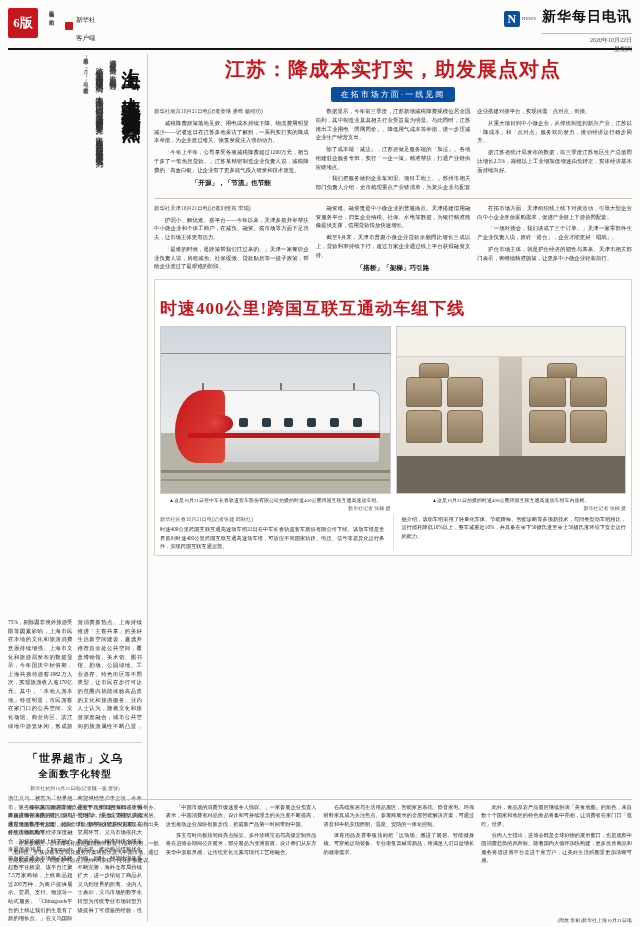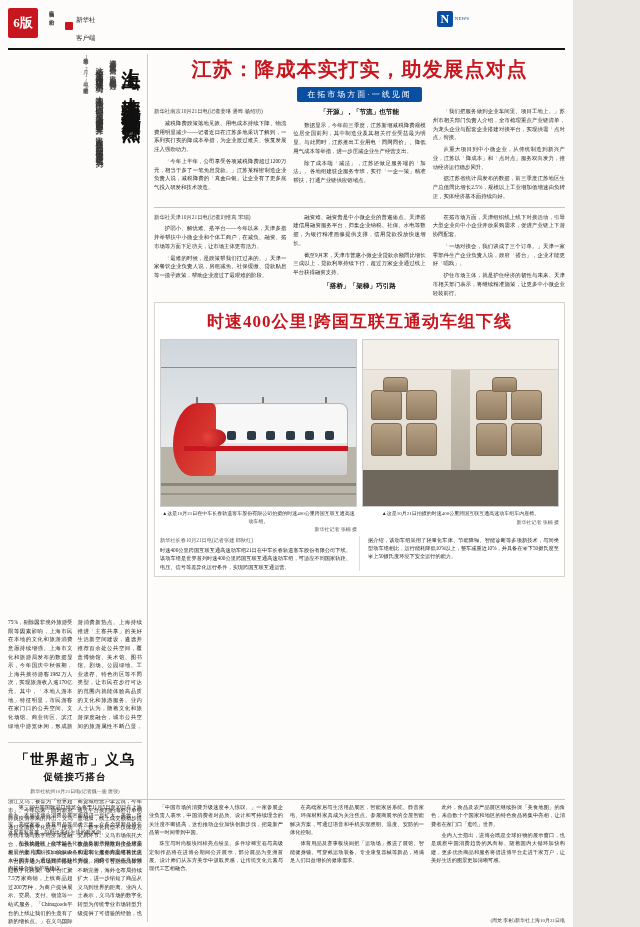--- a/index.html
+++ b/index.html
@@ -6,21 +6,21 @@
   html, body { margin:0; padding:0; }
   body {
     width:640px; height:927px;
     background:#e9e6e1;
     font-family:"Liberation Serif", serif;
     color:#1a1a1a;
     overflow:hidden;
   }
   .page {
     position:relative;
-    width:573px; height:927px;
+    width:640px; height:927px;
     background:#fdfcfa;
     padding:6px 8px 4px 8px;
   }
 
   
   .masthead {
     position:relative;
     height:44px;
     border-bottom:2px solid #111;
     display:flex;
@@ -155,21 +155,21 @@
     color:#222;
     margin-top:4px;
     column-count:2;
     column-gap:5px;
     height:120px;
     overflow:hidden;
   }
   .sub-headline {
     text-align:center;
     font-weight:bold;
-    font-size:14px;
+    font-size:11px;
     margin:8px 0 2px;
     letter-spacing:1px;
     color:#111;
   }
   .sub-headline2 {
     text-align:center;
     font-weight:bold;
     font-size:9.5px;
     margin:0 0 4px;
     letter-spacing:1px;
@@ -241,26 +241,26 @@
   .hr-col { border:0; border-top:1px solid #c9c5be; margin:6px 0 5px; }
 
   
   .photo-feature {
     border:1px solid #d8d4cc;
     background:#fff;
     padding:5px;
     margin:5px 0 4px;
   }
   .pf-title {
-    text-align:center;
+    text-align:left;
     font-size:17px;
     font-weight:bold;
     color:#c8161e;
     letter-spacing:1px;
-    margin:2px 0 6px;
+    margin:12px 0 6px;
   }
   .pf-images { display:flex; gap:5px; }
   .pf-shot { flex:1; position:relative; height:168px; overflow:hidden; border:1px solid #ccc; }
   .cap { font-size:5px; color:#333; line-height:1.45; margin-top:3px; text-align:center; }
   .credit { font-size:5px; color:#555; text-align:right; margin-top:1px; }
 
   
   .sky { position:absolute; inset:0; background:linear-gradient(#cfd6dc,#e7e9ea 60%,#dcdcd6); }
   .ground { position:absolute; left:0; right:0; bottom:0; height:36%; background:#b9b4a8; }
   .rail { position:absolute; left:0; right:0; bottom:12%; height:3px; background:#8d8778; }
@@ -354,39 +354,46 @@
       <span class="agency-sq"></span>
       <span>
         <span class="agency-txt">新华社</span><br>
         <span class="agency-txt">客户端</span>
       </span>
     </div>
     <div class="nlogo">
       <span class="nbox">N</span>
       <span class="ntxt">NEWS</span>
     </div>
+    <div class="brand-right">
+      <div class="brand-name">新华每日电讯</div>
+      <div class="brand-date">
+        <span>2020年10月22日</span><br>
+        <span>星期四</span>
+      </div>
+    </div>
   </div>
 
   <div class="body-wrap">
 
     <div class="col-left">
 
       <div class="vtitle-area">
         <div class="vtitle-main">上海：「本地人游本地」成旅游复苏亮点</div>
         <div class="vtitle-kicker">遇选并推荐百余处「主客共享」公共空间，市民走出家门就能品味「诗和远方」</div>
         <div class="vtitle-sub">这些小长假上海文旅消费市场延续升温态势，「本地人游本地」「家门口的诗和远方」成为上海旅游消费复苏的重要支撑，市民游客在身边的公共空间中感受城市温度与文化魅力。</div>
         <div class="byline-v">新华社上海10月21日电(记者陈爱平)</div>
       </div>
 
       <div class="left-flow">75%，剔除因非境外旅游受限等因素影响，上海市民在本地的文化和旅游消费意愿持续增强。上海市文化和旅游局发布的数据显示，今年国庆中秋假期，上海共接待游客1982万人次，实现旅游收入逾170亿元。其中，「本地人游本地」特征明显，市民游客在家门口的公共空间、文化场馆、商业街区、滨江绿地中游览休闲，形成旅游消费新热点。上海持续推进「主客共享」的美好生活新空间建设，遴选并推荐百余处公共空间，覆盖博物馆、美术馆、图书馆、剧场、公园绿地、工业遗存、特色街区等不同类型，让市民在步行可达的范围内就能体验高品质的文化和旅游服务。业内人士认为，随着文化和旅游深度融合，城市公共空间的旅游属性不断凸显，「微旅游」「慢休闲」将成为都市旅游消费的长期趋势。</div>
 
       <hr class="hr-thin">
 
       <div class="sub-headline">「世界超市」义乌</div>
-      <div class="sub-headline2">促链接巧搭台</div>
+      <div class="sub-headline2">全面数字化转型</div>
       <div style="font-size:5px;color:#555;text-align:center;margin-bottom:3px;">新华社杭州10月21日电(记者魏一骏 唐弢)</div>
       <div class="left-flow2">浙江义乌，被誉为「世界超市」。今年以来，面对新冠肺炎疫情带来的冲击，义乌通过全面数字化转型，推动传统市场与数字经济深度融合，加快构建线上线下融合发展的新格局。Chinagoods平台的开通为市场商户搭建起数字化桥梁。该平台汇聚7.5万家商铺，上线商品超过200万种，为商户提供展示、交易、支付、物流等一站式服务。「Chinagoods平台的上线让我们的生意有了新的增长点。」在义乌国际商贸城经营户李云说，今年通过平台接到的海外订单明显增加，线上成交额稳步提升。数字化转型不仅体现在交易环节。义乌市场依托大数据分析，精准对接全球采购需求，推动商品结构优化升级。同时，智慧物流体系不断完善，海外仓布局持续扩大，进一步缩短了商品从义乌到世界的距离。业内人士表示，义乌市场的数字化转型为传统专业市场转型升级提供了可借鉴的经验，也彰显出中国制造与中国市场的强大韧性。</div>
       <div class="credit-small">新华社记者 魏一骏 摄</div>
     </div>
 
     <div class="col-right">
 
       <div class="story-head">江苏：降成本实打实，助发展点对点</div>
       <div class="ribbon">在拓市场方面·一线见闻</div>
       <div class="cols3">

